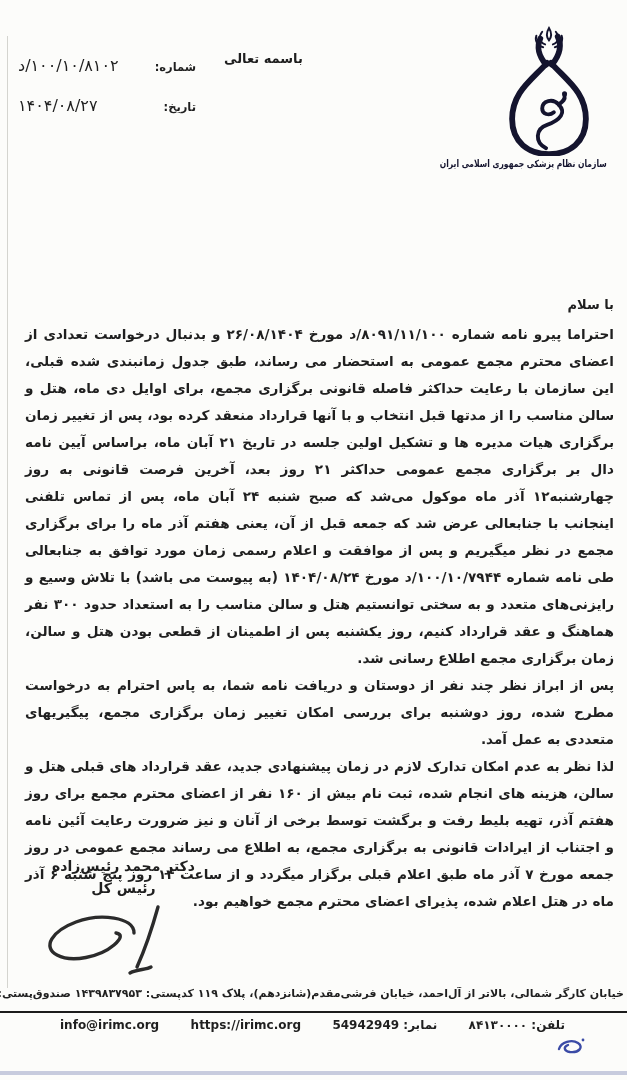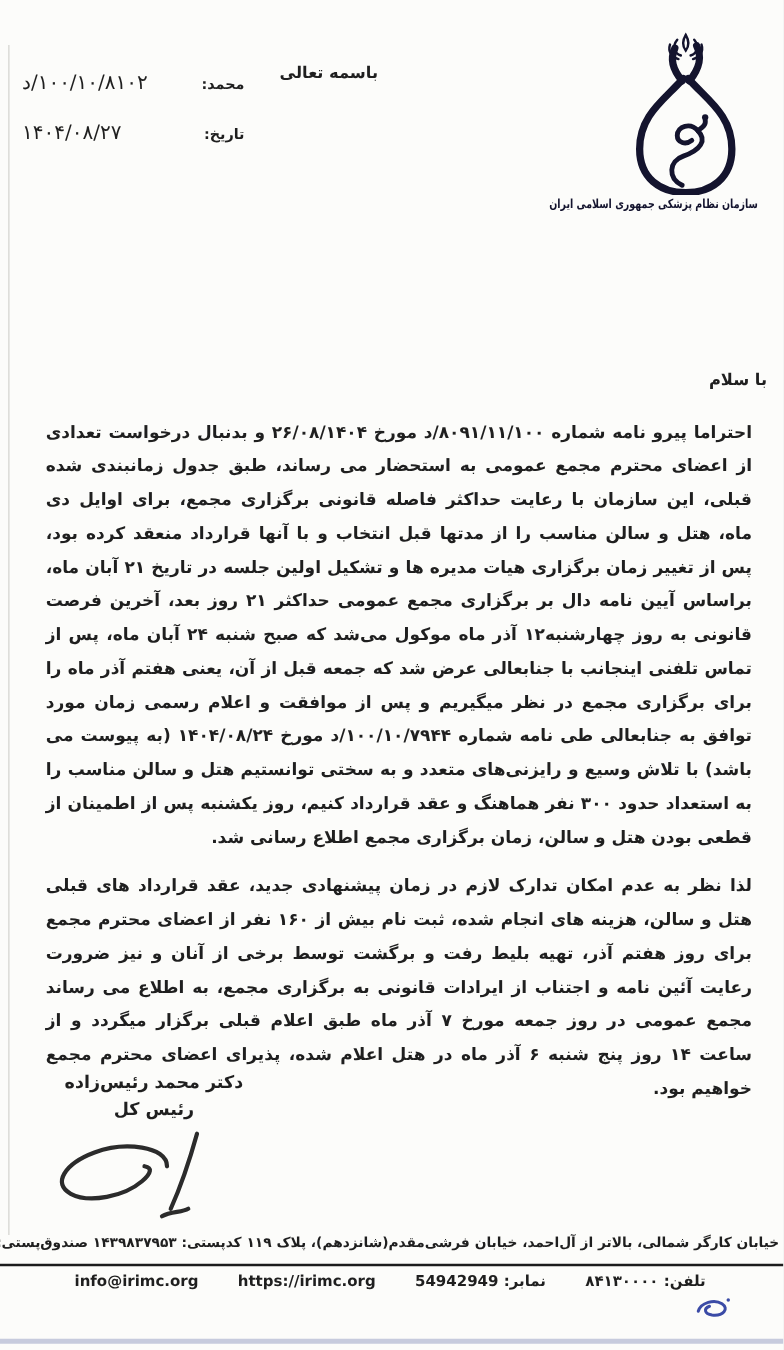--- a/index.html
+++ b/index.html
@@ -28,21 +28,21 @@
 
   
   .recipient{position:absolute; top:219px; right:13px; left:20px; text-align:right;
     font-size:14.5px; font-weight:800; line-height:30px;}
   .salutation{position:absolute; top:297px; right:13px; font-size:13px; font-weight:700;}
 
   
   .body-text{position:absolute; top:321px; right:13px; left:25px;
     font-size:13.6px; font-weight:700; line-height:27px;
     text-align:justify; text-align-last:right; direction:rtl;}
-  .body-text p{margin:12px;}
+  .body-text p{margin:0;}
 
   
   .sig-block{position:absolute; top:855px; left:46px; width:155px; text-align:center;
     font-weight:800; font-size:14px; line-height:22px;}
   .sig-draw{position:absolute; top:897px; left:34px;}
 
   
   .footer-address{
     position:absolute; top:987px; left:-46px; right:3px; height:22px;
     font-size:11px; font-weight:800; white-space:nowrap; overflow:hidden;
@@ -63,21 +63,21 @@
 
 <div class="page">
 
   <div class="scan-left-line"></div>
   <div class="scan-bottom-line"></div>
 
   <div class="besmellah">باسمه تعالی</div>
 
   <div class="meta">
     <div class="meta-row">
-      <span class="meta-label">محمد:</span>
+      <span class="meta-label">شماره:</span>
       <span class="meta-value">۱۰۰/۱۰/۸۱۰۲/د</span>
     </div>
     <div class="meta-row">
       <span class="meta-label">تاریخ:</span>
       <span class="meta-value">۱۴۰۴/۰۸/۲۷</span>
     </div>
   </div>
 
   <div class="logo">
     <span>
@@ -104,20 +104,21 @@
         <circle cx="76" cy="72" r="2.6" fill="#14142e"></circle>
       </svg>
     </span>
     <div class="logo-name">سازمان نظام پزشکی جمهوری اسلامی ایران</div>
   </div>
 
   <div class="salutation">با سلام</div>
 
   <div class="body-text">
     <p>احتراما پیرو نامه شماره ۸۰۹۱/۱۱/۱۰۰/د مورخ ۲۶/۰۸/۱۴۰۴ و بدنبال درخواست تعدادی از اعضای محترم مجمع عمومی به استحضار می رساند، طبق جدول زمانبندی شده قبلی، این سازمان با رعایت حداکثر فاصله قانونی برگزاری مجمع، برای اوایل دی ماه، هتل و سالن مناسب را از مدتها قبل انتخاب و با آنها قرارداد منعقد کرده بود، پس از تغییر زمان برگزاری هیات مدیره ها و تشکیل اولین جلسه در تاریخ ۲۱ آبان ماه، براساس آیین نامه دال بر برگزاری مجمع عمومی حداکثر ۲۱ روز بعد، آخرین فرصت قانونی به روز چهارشنبه۱۲ آذر ماه موکول می‌شد که صبح شنبه ۲۴ آبان ماه، پس از تماس تلفنی اینجانب با جنابعالی عرض شد که جمعه قبل از آن، یعنی هفتم آذر ماه را برای برگزاری مجمع در نظر میگیریم و پس از موافقت و اعلام رسمی زمان مورد توافق به جنابعالی طی نامه شماره ۱۰۰/۱۰/۷۹۴۴/د مورخ ۱۴۰۴/۰۸/۲۴ (به پیوست می باشد) با تلاش وسیع و رایزنی‌های متعدد و به سختی توانستیم هتل و سالن مناسب را به استعداد حدود ۳۰۰ نفر هماهنگ و عقد قرارداد کنیم، روز یکشنبه پس از اطمینان از قطعی بودن هتل و سالن، زمان برگزاری مجمع اطلاع رسانی شد.</p>
+    <p>پس از ابراز نظر چند نفر از دوستان و دریافت نامه شما، به پاس احترام به درخواست مطرح شده، روز دوشنبه برای بررسی امکان تغییر زمان برگزاری مجمع، پیگیریهای متعددی به عمل آمد.</p>
     <p>لذا نظر به عدم امکان تدارک لازم در زمان پیشنهادی جدید، عقد قرارداد های قبلی هتل و سالن، هزینه های انجام شده، ثبت نام بیش از ۱۶۰ نفر از اعضای محترم مجمع برای روز هفتم آذر، تهیه بلیط رفت و برگشت توسط برخی از آنان و نیز ضرورت رعایت آئین نامه و اجتناب از ایرادات قانونی به برگزاری مجمع، به اطلاع می رساند مجمع عمومی در روز جمعه مورخ ۷ آذر ماه طبق اعلام قبلی برگزار میگردد و از ساعت ۱۴ روز پنج شنبه ۶ آذر ماه در هتل اعلام شده، پذیرای اعضای محترم مجمع خواهیم بود.</p>
   </div>
 
   <div class="sig-block">
     <div>دکتر محمد رئیس‌زاده</div>
     <div>رئیس کل</div>
   </div>
   <div class="sig-draw">
     <svg width="150" height="82" viewBox="0 0 150 82" fill="none">
       <g stroke="#2b2b2b" stroke-width="3.4" stroke-linecap="round">

